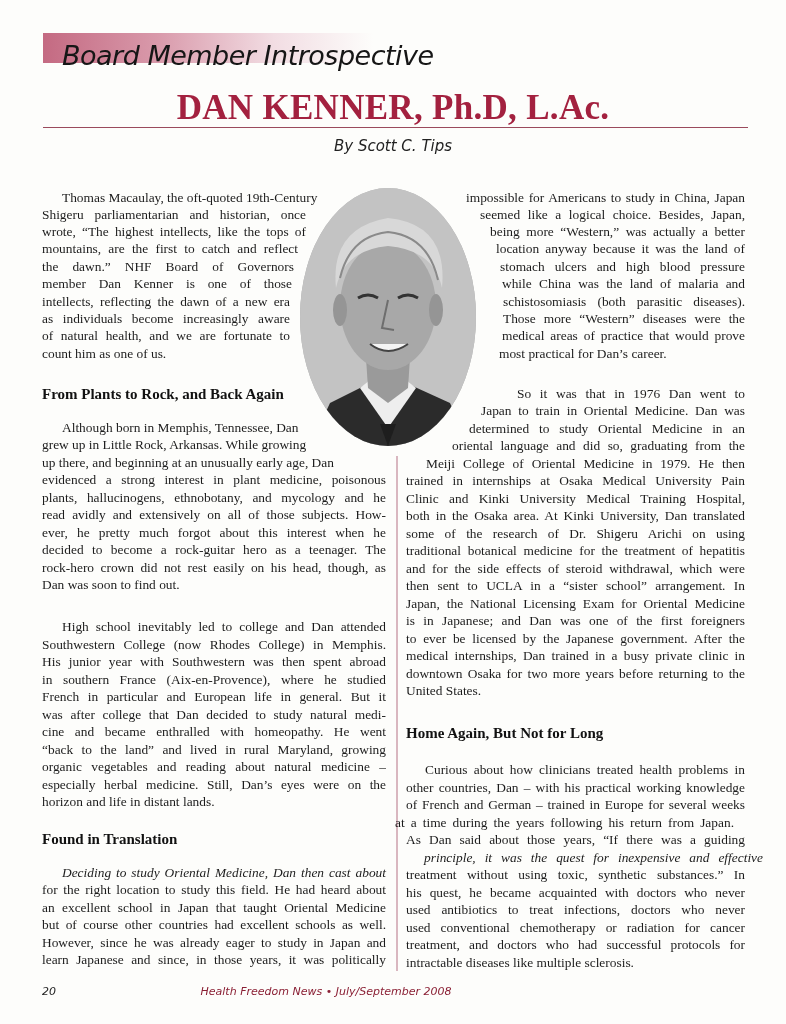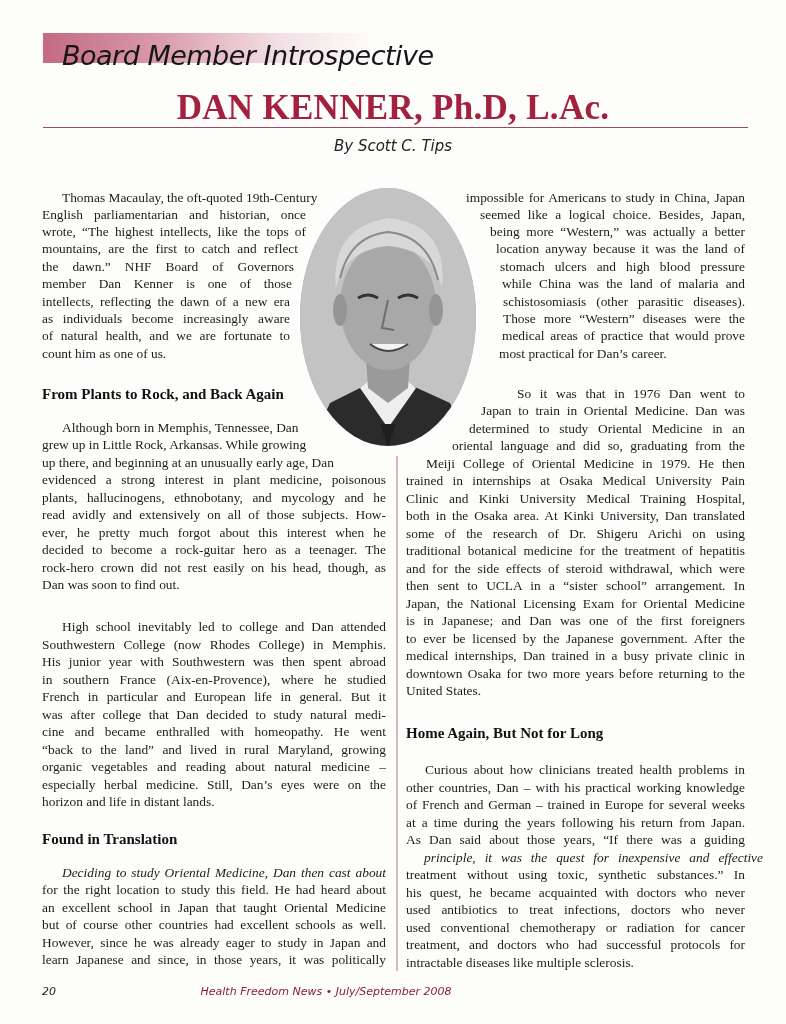--- a/index.html
+++ b/index.html
@@ -95,21 +95,21 @@
 
     <path d="M70 156 Q88 170 108 156" stroke="#444" stroke-width="2" fill="#f4f4f4"></path>
   </svg>
 </div>
 
 <div class="col-divider"></div>
 
 <div>
 
   <div class="line just" style="left:62px; top:190px; width:246px;">Thomas Macaulay, the oft-quoted 19th-Century</div>
-  <div class="line just" style="left:42px; top:207px; width:264px;">English parliamentarian and historian, once</div>
+  <div class="line just" style="left:42px; top:207px; width:264px;">Shigeru parliamentarian and historian, once</div>
   <div class="line just" style="left:42px; top:224px; width:264px;">wrote, “The highest intellects, like the tops of</div>
   <div class="line just" style="left:42px; top:241px; width:256px;">mountains, are the first to catch and reflect</div>
   <div class="line just" style="left:42px; top:259px; width:252px;">the dawn.” NHF Board of Governors</div>
   <div class="line just" style="left:42px; top:276px; width:250px;">member Dan Kenner is one of those</div>
   <div class="line just" style="left:42px; top:294px; width:248px;">intellects, reflecting the dawn of a new era</div>
   <div class="line just" style="left:42px; top:311px; width:248px;">as individuals become increasingly aware</div>
   <div class="line just" style="left:42px; top:328px; width:248px;">of natural health, and we are fortunate to</div>
   <div class="line last" style="left:42px; top:346px; width:248px;">count him as one of us.</div>
 
   <div class="head" style="left:42px; top:386px;">From Plants to Rock, and Back Again</div>
@@ -148,21 +148,21 @@
 </div>
 
 <div>
 
   <div class="line just" style="left:466px; top:190px; width:279px;">impossible for Americans to study in China, Japan</div>
   <div class="line just" style="left:480px; top:207px; width:265px;">seemed like a logical choice. Besides, Japan,</div>
   <div class="line just" style="left:490px; top:224px; width:255px;">being more “Western,” was actually a better</div>
   <div class="line just" style="left:496px; top:241px; width:249px;">location anyway because it was the land of</div>
   <div class="line just" style="left:500px; top:259px; width:245px;">stomach ulcers and high blood pressure</div>
   <div class="line just" style="left:502px; top:276px; width:243px;">while China was the land of malaria and</div>
-  <div class="line just" style="left:503px; top:294px; width:242px;">schistosomiasis (other parasitic diseases).</div>
+  <div class="line just" style="left:503px; top:294px; width:242px;">schistosomiasis (both parasitic diseases).</div>
   <div class="line just" style="left:503px; top:311px; width:242px;">Those more “Western” diseases were the</div>
   <div class="line just" style="left:502px; top:328px; width:243px;">medical areas of practice that would prove</div>
   <div class="line last" style="left:499px; top:346px; width:246px;">most practical for Dan’s career.</div>
 
   <div class="line just" style="left:517px; top:386px; width:228px;">So it was that in 1976 Dan went to</div>
   <div class="line just" style="left:481px; top:403px; width:264px;">Japan to train in Oriental Medicine. Dan was</div>
   <div class="line just" style="left:469px; top:421px; width:276px;">determined to study Oriental Medicine in an</div>
   <div class="line just" style="left:452px; top:438px; width:293px;">oriental language and did so, graduating from the</div>
   <div class="line just" style="left:426px; top:456px; width:319px;">Meiji College of Oriental Medicine in 1979. He then</div>
   <div class="line just" style="left:406px; top:473px; width:339px;">trained in internships at Osaka Medical University Pain</div>
@@ -177,21 +177,21 @@
   <div class="line just" style="left:406px; top:631px; width:339px;">to ever be licensed by the Japanese government. After the</div>
   <div class="line just" style="left:406px; top:648px; width:339px;">medical internships, Dan trained in a busy private clinic in</div>
   <div class="line just" style="left:406px; top:666px; width:339px;">downtown Osaka for two more years before returning to the</div>
   <div class="line last" style="left:406px; top:683px; width:339px;">United States.</div>
 
   <div class="head" style="left:406px; top:725px;">Home Again, But Not for Long</div>
 
   <div class="line just" style="left:425px; top:762px; width:320px;">Curious about how clinicians treated health problems in</div>
   <div class="line just" style="left:406px; top:780px; width:339px;">other countries, Dan – with his practical working knowledge</div>
   <div class="line just" style="left:406px; top:797px; width:339px;">of French and German – trained in Europe for several weeks</div>
-  <div class="line just" style="left:406px; top:815px; width:339px;">at a time during the years following his return from Japan.</div>
+  <div class="line just" style="left:395px; top:815px; width:339px;">at a time during the years following his return from Japan.</div>
   <div class="line just" style="left:406px; top:832px; width:339px;">As Dan said about those years, “If there was a guiding</div>
   <div class="line just" style="left:424px; top:850px; width:339px;font-style:italic;">principle, it was the quest for inexpensive and effective</div>
   <div class="line just" style="left:406px; top:867px; width:339px;">treatment without using toxic, synthetic substances.” In</div>
   <div class="line just" style="left:406px; top:885px; width:339px;">his quest, he became acquainted with doctors who never</div>
   <div class="line just" style="left:406px; top:902px; width:339px;">used antibiotics to treat infections, doctors who never</div>
   <div class="line just" style="left:406px; top:920px; width:339px;">used conventional chemotherapy or radiation for cancer</div>
   <div class="line just" style="left:406px; top:937px; width:339px;">treatment, and doctors who had successful protocols for</div>
   <div class="line last" style="left:406px; top:955px; width:339px;">intractable diseases like multiple sclerosis.</div>
 </div>
 

